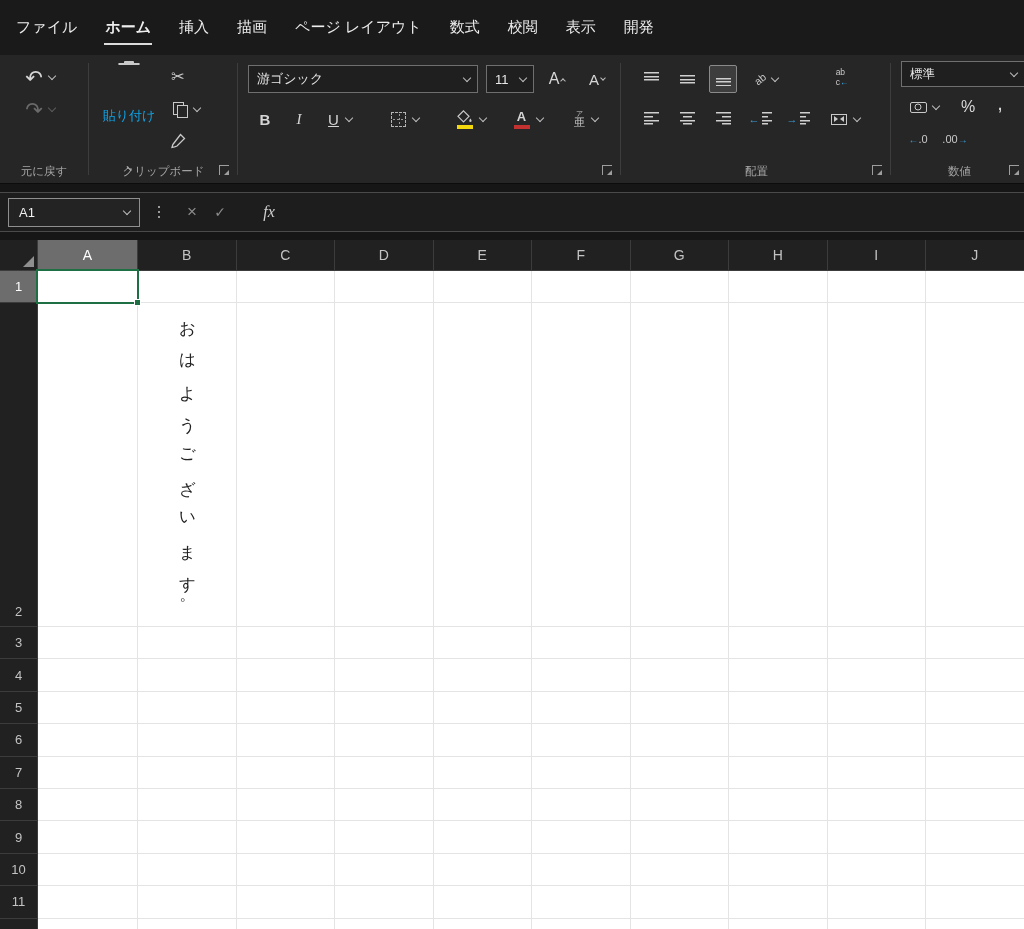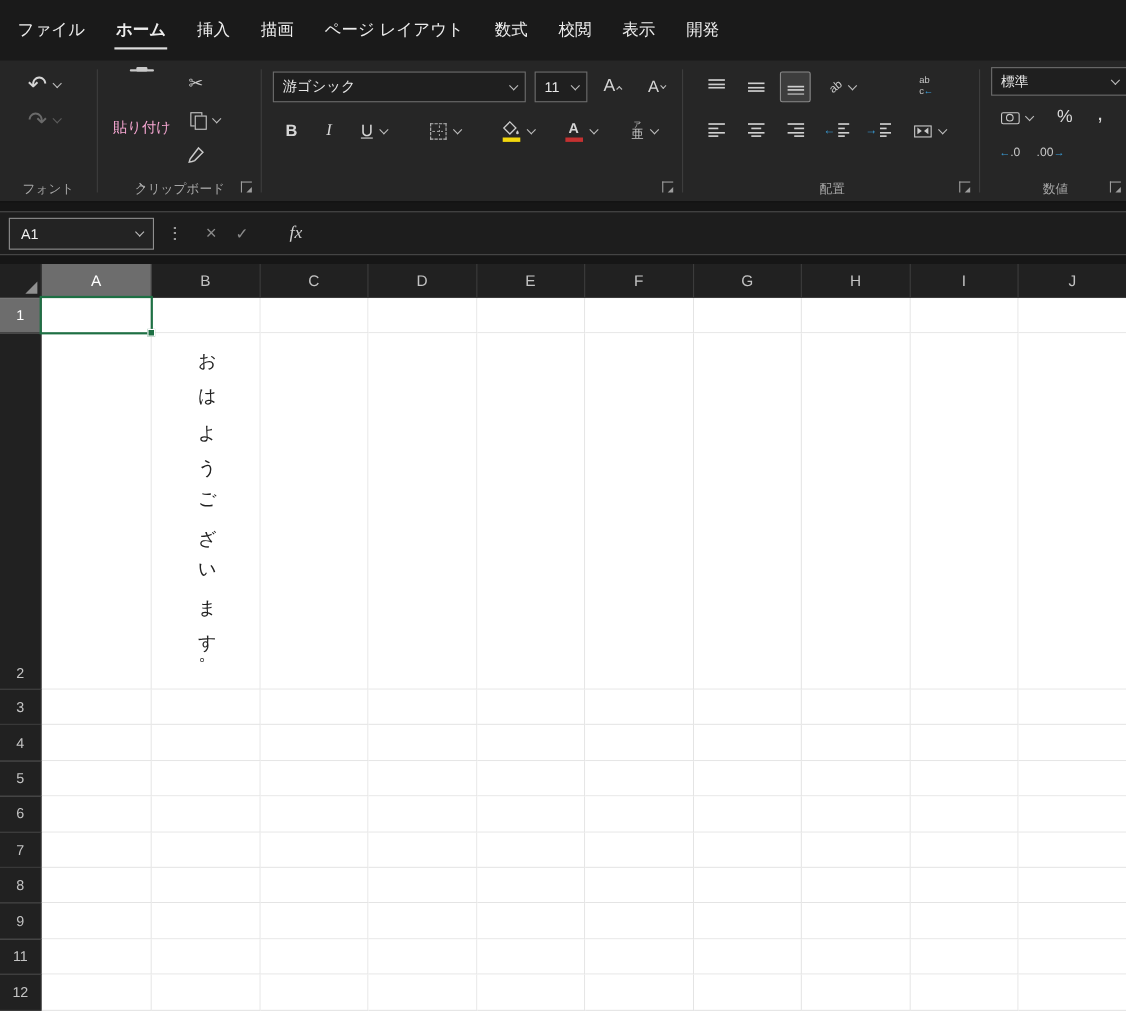--- a/index.html
+++ b/index.html
@@ -40,21 +40,21 @@
   .combo .chev { position:absolute; right:7px; top:12px; }
 
   
   .g-undo { left:0; width:88px; }
   .undo-arrow { font-size:21px; line-height:1; }
   .redo-dim { color:#6a6a6a; }
 
   
   .g-clip { left:90px; width:147px; }
   .paste-btn { position:absolute; left:8px; top:6px; width:62px; height:96px;
-    display:flex; flex-direction:column; align-items:center; color:#f9a8d4;gap:35px; }
+    display:flex; flex-direction:column; align-items:center; color:#0ea5e9;gap:35px; }
   .ic-clip { position:relative; width:22px; height:27px; border:1.5px solid #c9c9c9;
     border-radius:2px; margin-top:2px; }
   .ic-clip::before { content:""; position:absolute; left:50%; transform:translateX(-50%);
     top:-3px; width:10px; height:4px; background:#c9c9c9; border-radius:1px; }
   .ic-clip::after { content:""; position:absolute; left:3px; top:6px; right:3px; bottom:3px;
     background:#e9e9e9; }
   .paste-label { font-size:13px; margin-top:7px; }
   .paste-btn .chev { margin-top:8px; }
   .ic-cut { font-size:16px; color:#c9c9c9; }
   .ic-copy { position:relative; width:14px; height:14px; }
@@ -199,21 +199,21 @@
 
     <div class="rgroup g-undo">
       <div class="rbtn" style="left:18px;top:8px;width:44px;height:28px;gap:6px;">
         <span class="undo-arrow">↶</span>
         <span class="chev"></span>
       </div>
       <div class="rbtn redo-dim" style="left:18px;top:40px;width:44px;height:28px;gap:6px;">
         <span class="undo-arrow redo-dim">↷</span>
         <span class="chev dis"></span>
       </div>
-      <div class="glabel">フォント</div>
+      <div class="glabel">元に戻す</div>
     </div>
     <div class="rsep" style="left:88px;"></div>
 
     <div class="rgroup g-clip">
       <div class="paste-btn">
         <span class="ic-clip"></span>
         <span class="paste-label">貼り付け</span>
         <span class="chev"></span>
       </div>
       <div class="rbtn" style="left:74px;top:8px;width:28px;height:26px;">
@@ -516,20 +516,33 @@
           <div class="cell" style="width: 98.5px;"></div>
           <div class="cell" style="width: 98.5px;"></div>
           <div class="cell" style="width: 98.5px;"></div>
           <div class="cell" style="width: 98.5px;"></div>
           <div class="cell" style="width: 98.5px;"></div>
           <div class="cell" style="width: 98.5px;"></div>
           <div class="cell" style="width: 98.5px;"></div>
           <div class="cell" style="width: 98.5px;"></div>
         </div>
         <div class="grid-row" style="height: 32.4px;">
+          <div class="row-hdr">10</div>
+          <div class="cell" style="width: 100px;"></div>
+          <div class="cell" style="width: 98.5px;"></div>
+          <div class="cell" style="width: 98.5px;"></div>
+          <div class="cell" style="width: 98.5px;"></div>
+          <div class="cell" style="width: 98.5px;"></div>
+          <div class="cell" style="width: 98.5px;"></div>
+          <div class="cell" style="width: 98.5px;"></div>
+          <div class="cell" style="width: 98.5px;"></div>
+          <div class="cell" style="width: 98.5px;"></div>
+          <div class="cell" style="width: 98.5px;"></div>
+        </div>
+        <div class="grid-row" style="height: 32.4px;">
           <div class="row-hdr">11</div>
           <div class="cell" style="width: 100px;"></div>
           <div class="cell" style="width: 98.5px;"></div>
           <div class="cell" style="width: 98.5px;"></div>
           <div class="cell" style="width: 98.5px;"></div>
           <div class="cell" style="width: 98.5px;"></div>
           <div class="cell" style="width: 98.5px;"></div>
           <div class="cell" style="width: 98.5px;"></div>
           <div class="cell" style="width: 98.5px;"></div>
           <div class="cell" style="width: 98.5px;"></div>

